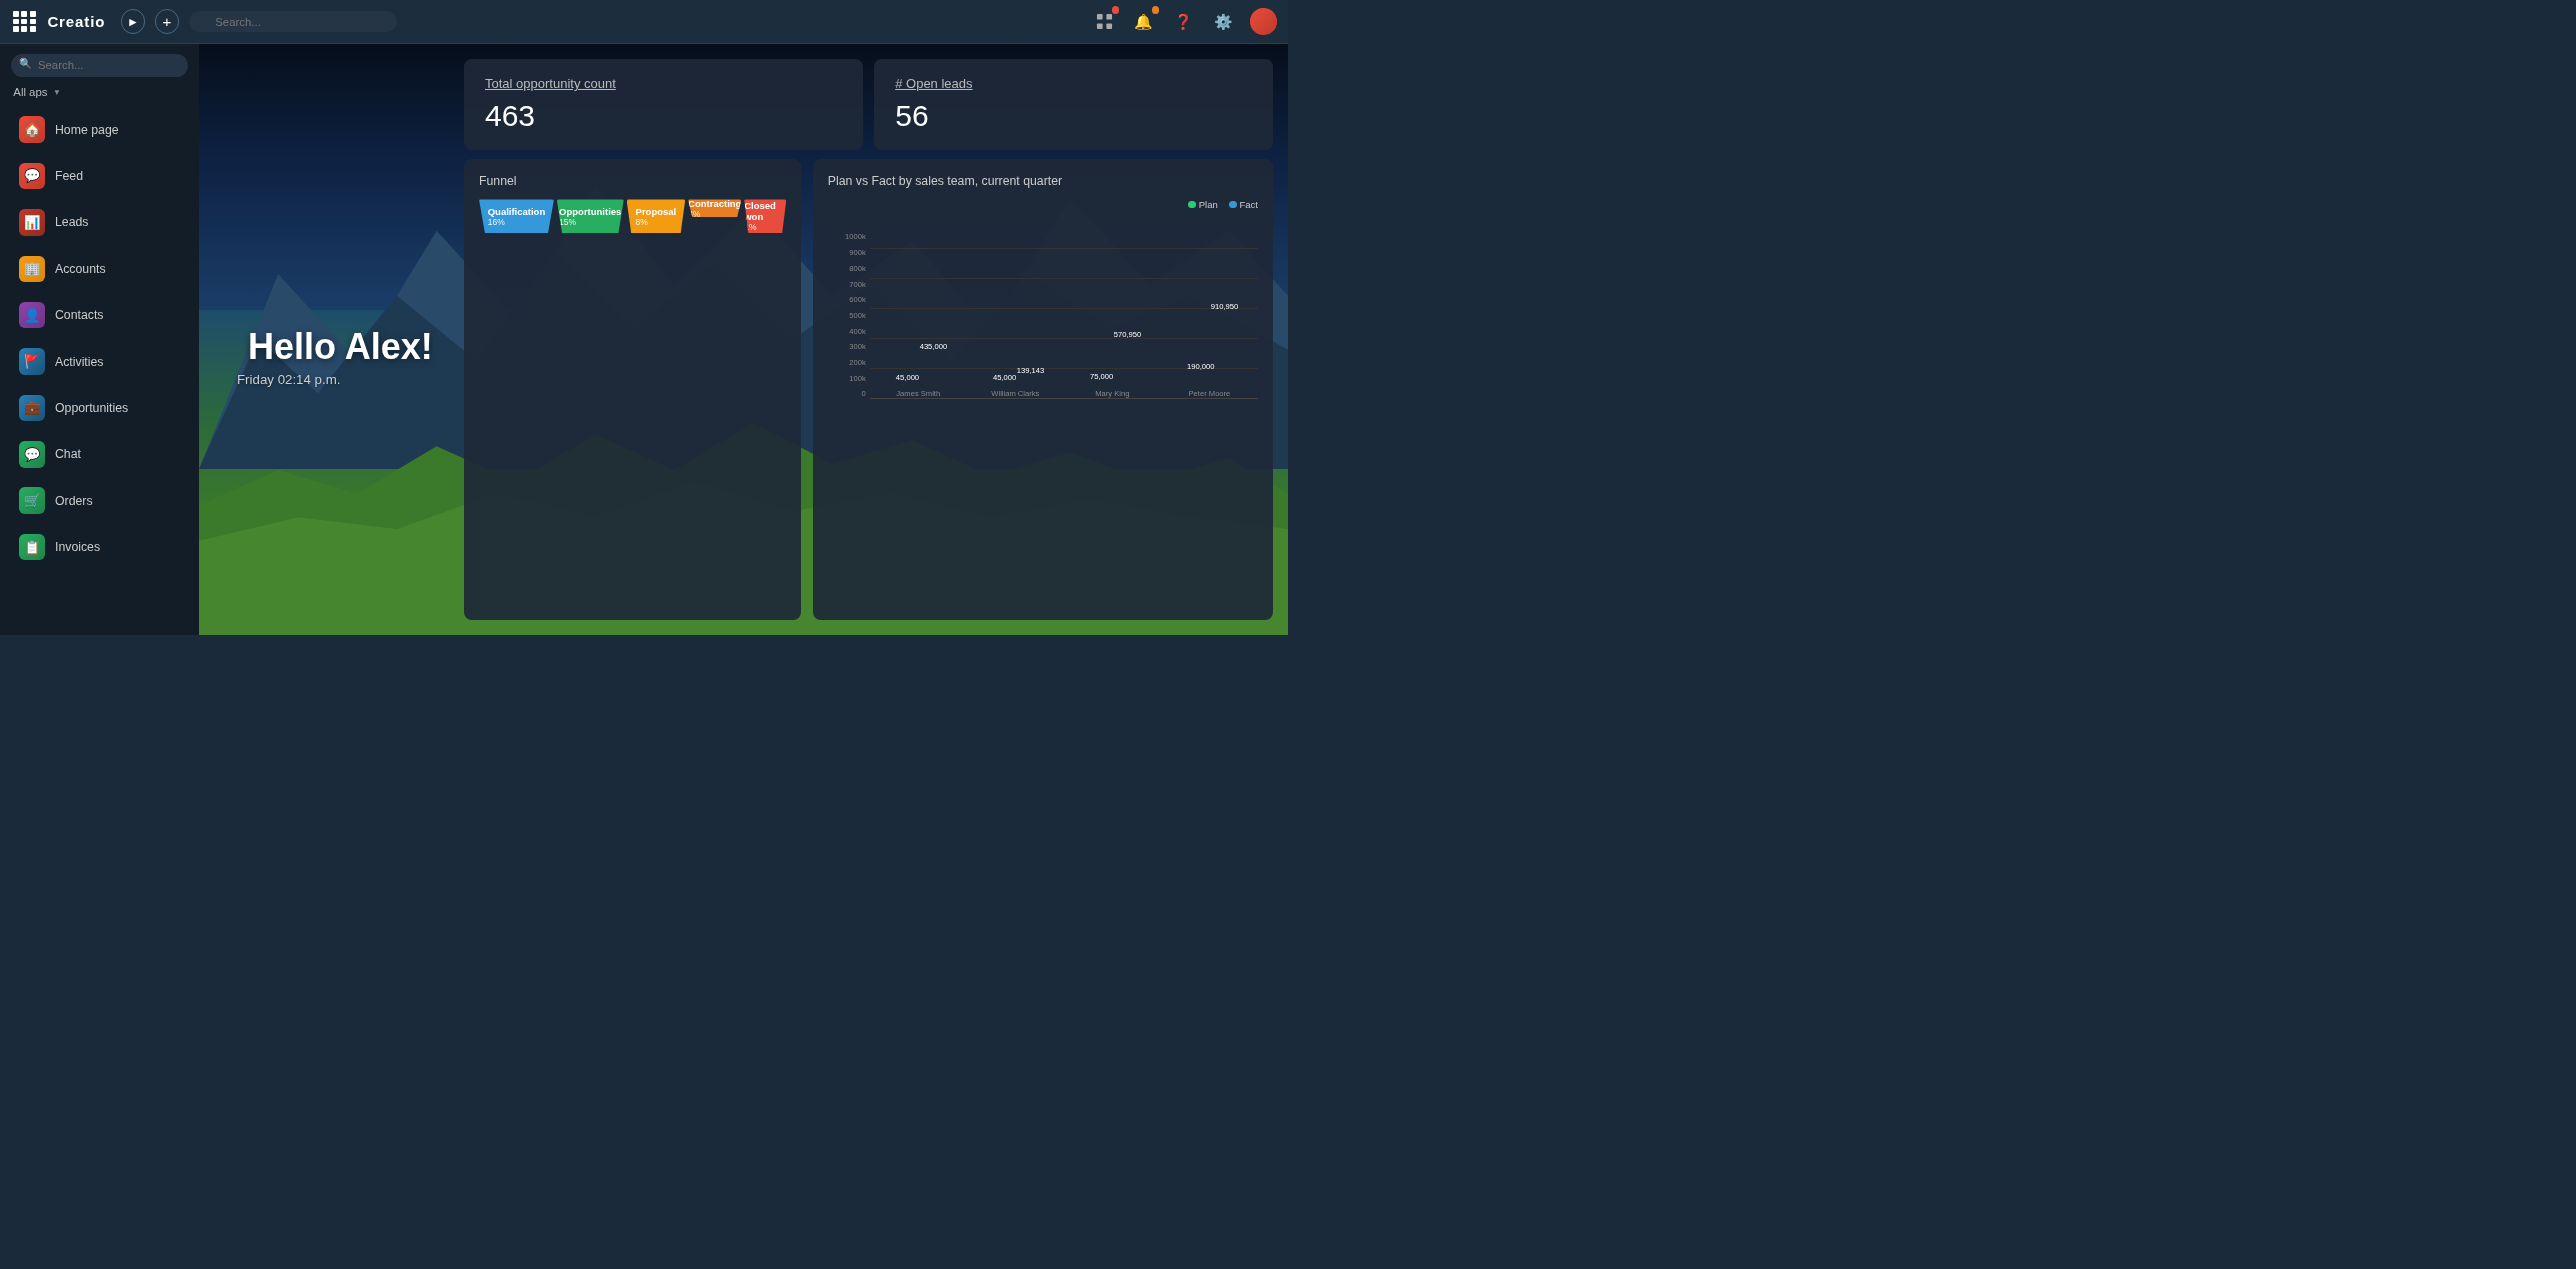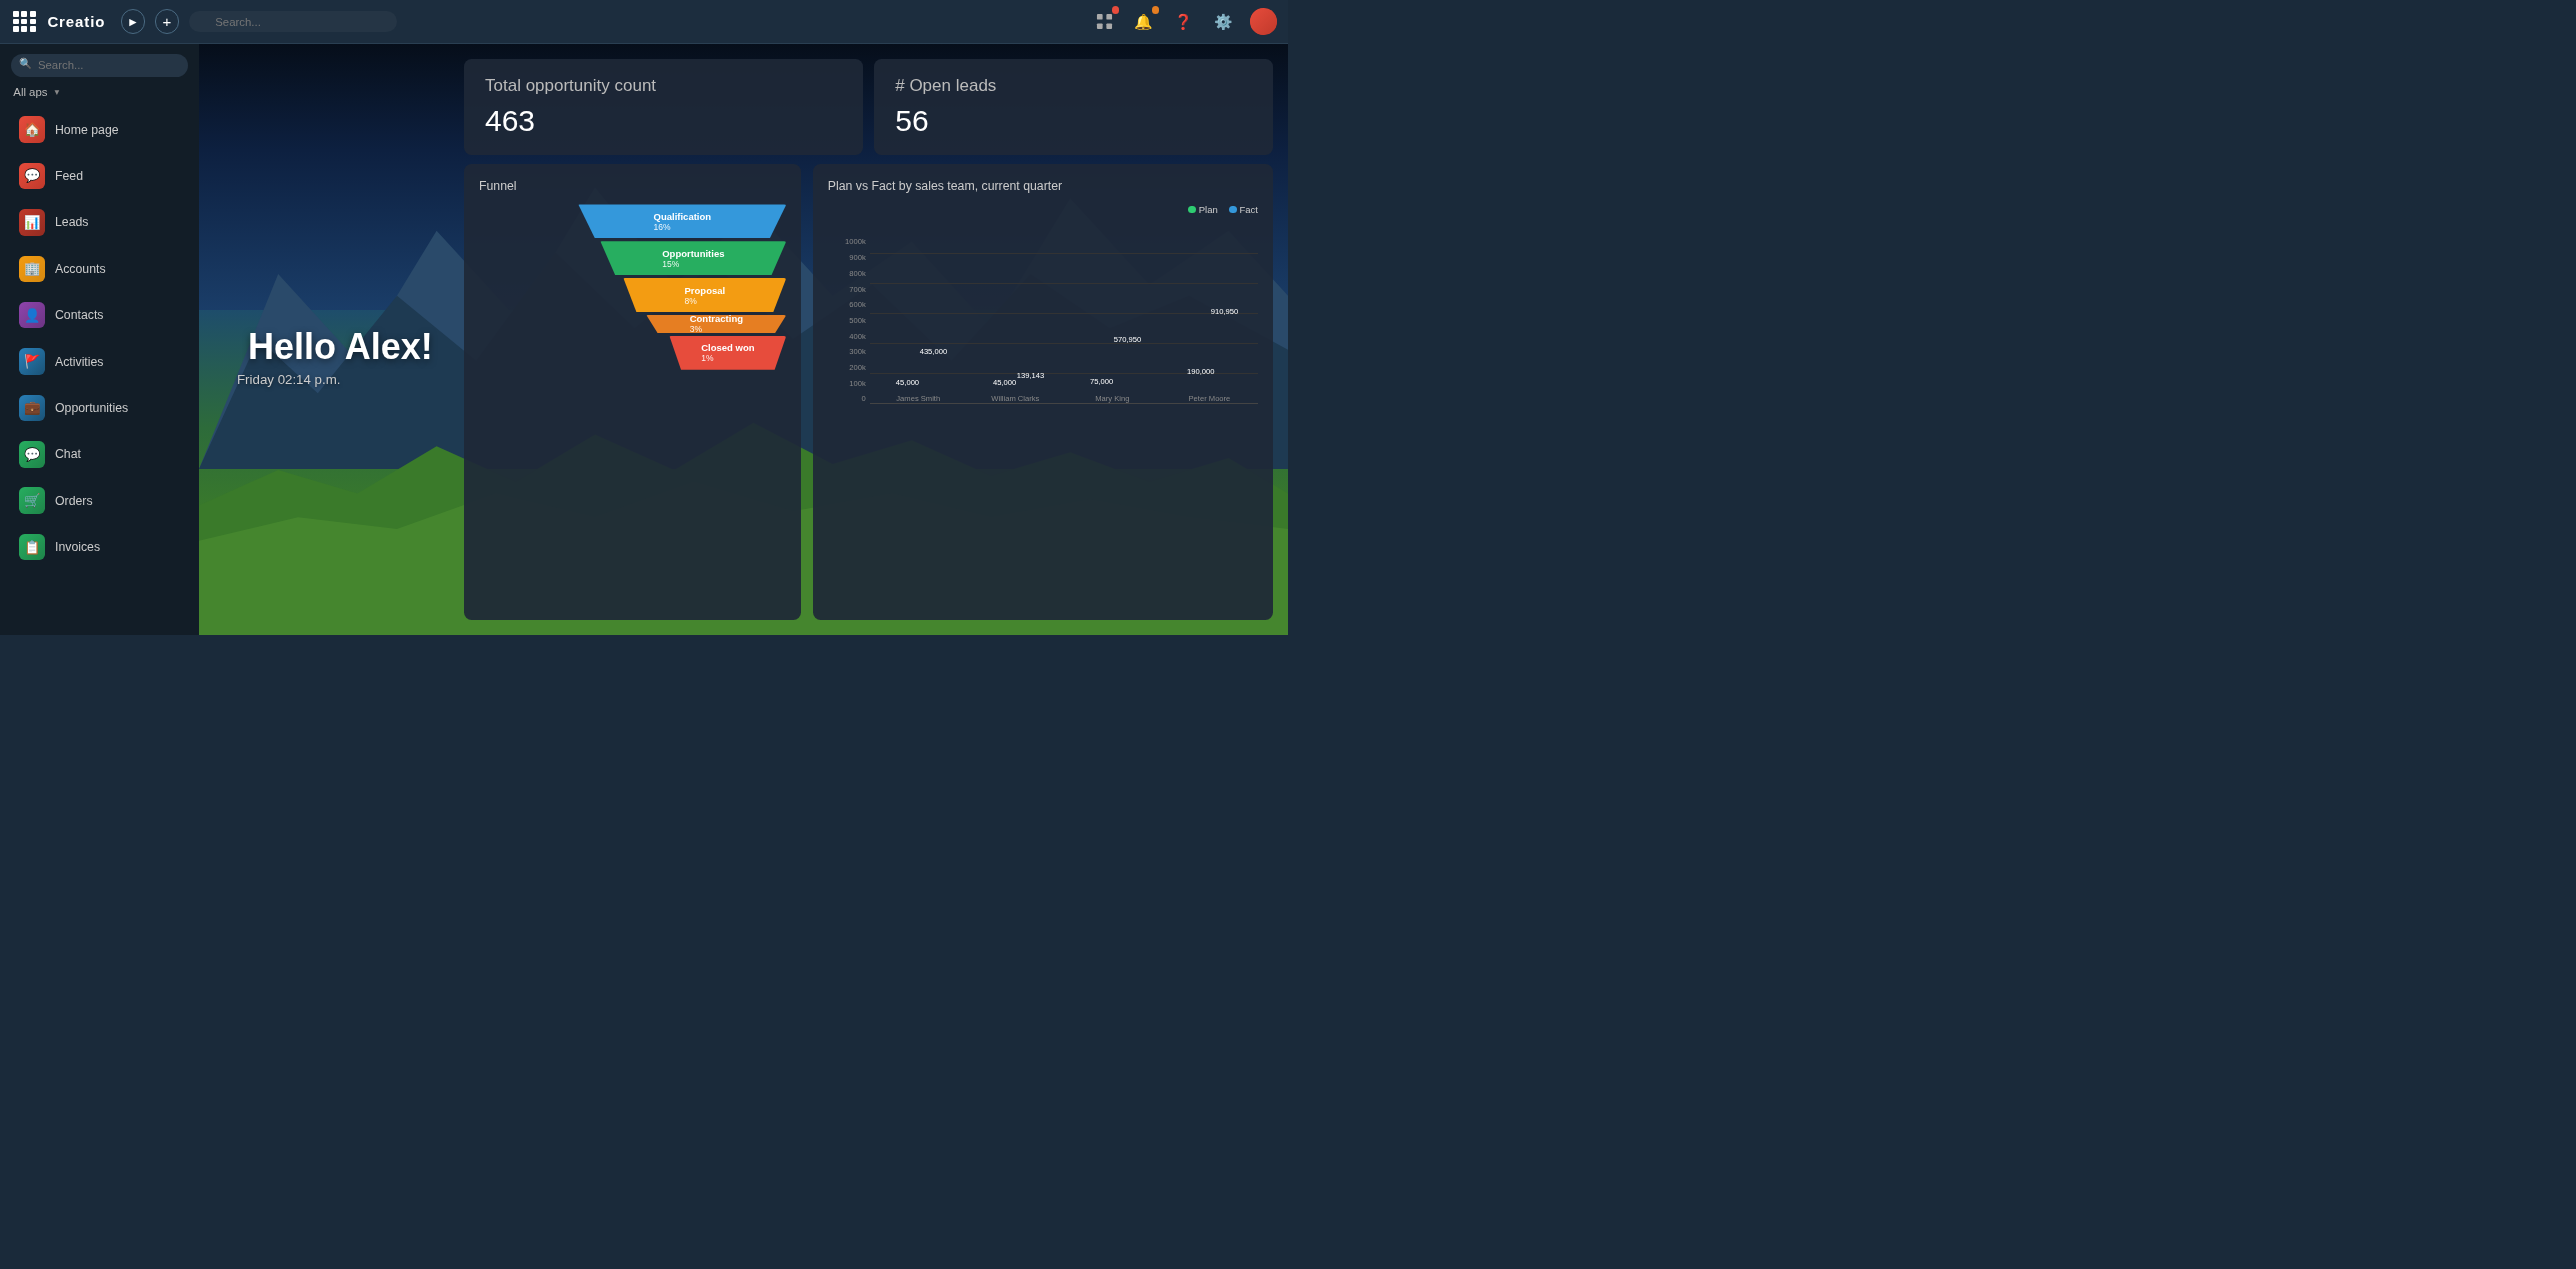--- a/index.html
+++ b/index.html
@@ -65,30 +65,30 @@
     
     .hello-overlay { position: absolute; bottom: 35%; left: 19px; color: white; }
     .hello-title { font-size: 36px; font-weight: 700; text-shadow: 0 1.9px 7.6px rgba(0,0,0,0.5); margin-left: 11px; }
     .hello-time { font-size: 13.3px; color: #ccc; margin-top: 3.8px; text-shadow: 0 0.9px 3.8px rgba(0,0,0,0.5); }
 
     
     .dashboard { position: absolute; top: 19px; right: 19px; left: 19px; bottom: 19px; display: flex; flex-direction: column; gap: 11.4px; }
     
     .top-cards { display: flex; gap: 11.4px; }
     .stat-card { background: rgba(30, 40, 55, 0.92); border-radius: 7.6px; padding: 17px 21px; flex: 1; min-width: 0; }
-    .stat-label { color: #bbb; font-size: 17px; margin-bottom: 7.6px; }
+    .stat-label { color: #bbb; font-size: 13px; margin-bottom: 7.6px; text-decoration: underline; }
     .stat-value { color: white; font-size: 30px; font-weight: 300; }
 
     
     .charts-row { display: flex; gap: 11.4px; flex: 1; min-height: 0; }
     .chart-card { background: rgba(30, 40, 55, 0.92); border-radius: 7.6px; padding: 15px; flex: 1; min-width: 0; overflow: hidden; }
     .chart-title { color: #ccc; font-size: 12.3px; margin-bottom: 11.4px; font-weight: 500; }
 
     
-    .funnel-container { display: flex; flex-direction: column; align-items: flex-end; gap: 2.8px; margin-top: 7.6px; }
+    .funnel-container { display: flex; flex-direction: row; align-items: flex-start; gap: 2.8px; margin-top: 7.6px; }
     .funnel-segment { display: flex; align-items: center; justify-content: center; color: white; font-size: 9.5px; border-radius: 1.9px; }
     .funnel-label { font-weight: 600; font-size: 9.5px; }
     .funnel-pct { font-size: 8.5px; opacity: 0.9; }
     .bar-chart-legend { display: flex; gap: 11.4px; justify-content: flex-end; margin-bottom: 22px; font-size: 9.5px; color: #ccc; }
     .legend-dot { width: 7.6px; height: 7.6px; border-radius: 50%; display: inline-block; margin-right: 2.8px; }
     .bar-group { display: flex; flex-direction: column; align-items: center; gap: 1.9px; flex: 1; }
     .bars { display: flex; gap: 2.8px; align-items: flex-end; }
     .bar { width: 21px; display: flex; align-items: center; }
     .bar-fill { width: 100%; border-radius: 1.9px 1.9px 0 0; }
     .bar-val { color: white; font-size: 7.6px; margin-bottom: 1.9px; white-space: nowrap; }

